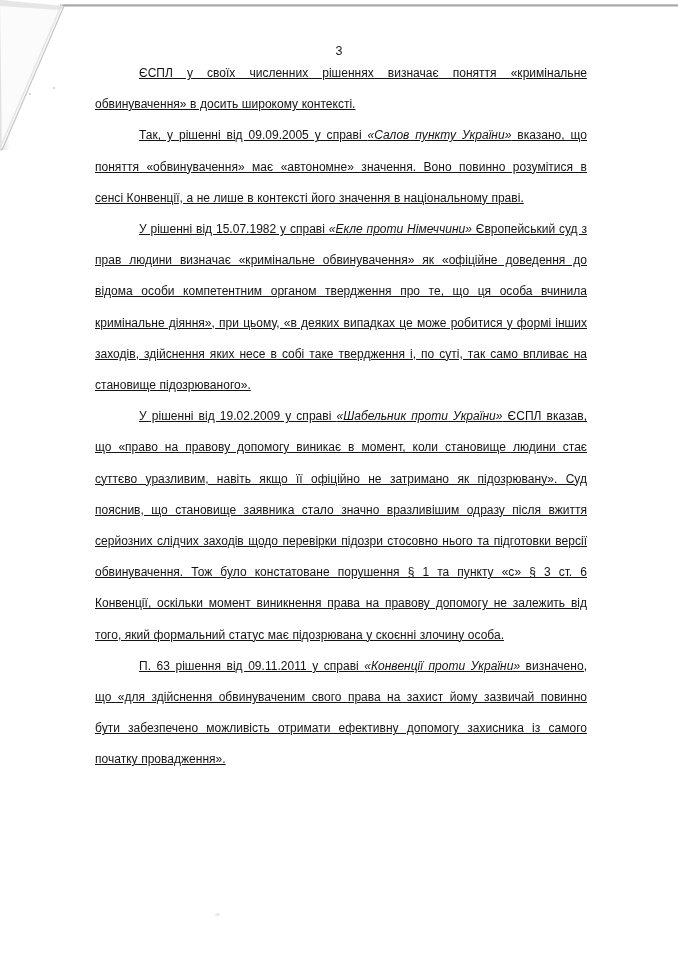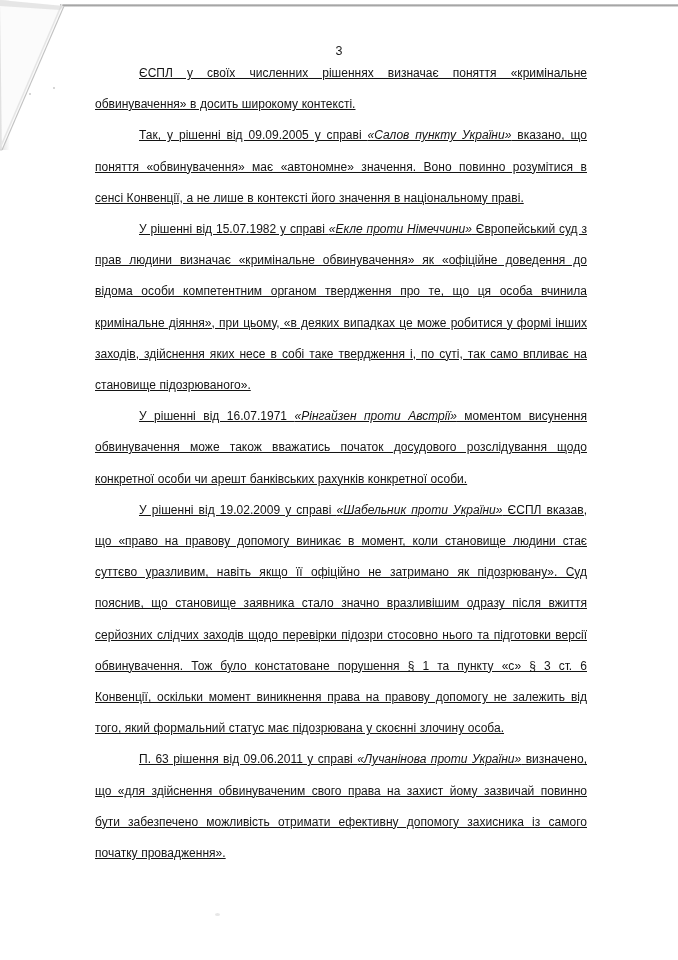--- a/index.html
+++ b/index.html
@@ -116,18 +116,17 @@
   <div class="scan-speck" style="left:53px; top:87px; width:2px; height:2px;"></div>
   <div class="scan-speck" style="left:29px; top:93px; width:2px; height:2px;"></div>
   <div class="scan-speck" style="left:215px; top:913px; width:5px; height:3px; opacity:.45;"></div>
 
   <div class="page-number">3</div>
 
   <div class="doc-body">
       <p class="para"><span>ЄСПЛ у своїх численних рішеннях визначає поняття «кримінальне обвинувачення» в досить широкому контексті.</span></p>
       <p class="para"><span>Так, у рішенні від 09.09.2005 у справі </span><em>«Салов пункту України»</em><span> вказано, що поняття «обвинувачення» має «автономне» значення. Воно повинно розумітися в сенсі Конвенції, а не лише в контексті його значення в національному праві.</span></p>
       <p class="para"><span>У рішенні від 15.07.1982 у справі </span><em>«Екле проти Німеччини»</em><span> Європейський суд з прав людини визначає «кримінальне обвинувачення» як «офіційне доведення до відома особи компетентним органом твердження про те, що ця особа вчинила кримінальне діяння», при цьому, «в деяких випадках це може робитися у формі інших заходів, здійснення яких несе в собі таке твердження і, по суті, так само впливає на становище підозрюваного».</span></p>
-      <p class="para"><span>У рішенні від 16.07.1971 </span><em>«Рінгайзен проти Австрії»</em><span> моментом висунення обвинувачення може також вважатись початок досудового розслідування щодо конкретної особи чи арешт банківських рахунків конкретної особи.</span></p>
       <p class="para"><span>У рішенні від 19.02.2009 у справі </span><em>«Шабельник проти України»</em><span> ЄСПЛ вказав, що «право на правову допомогу виникає в момент, коли становище людини стає суттєво уразливим, навіть якщо її офіційно не затримано як підозрювану». Суд пояснив, що становище заявника стало значно вразливішим одразу після вжиття серйозних слідчих заходів щодо перевірки підозри стосовно нього та підготовки версії обвинувачення. Тож було констатоване порушення § 1 та пункту «с» § 3 ст. 6 Конвенції, оскільки момент виникнення права на правову допомогу не залежить від того, який формальний статус має підозрювана у скоєнні злочину особа.</span></p>
-      <p class="para"><span>П. 63 рішення від 09.06.2011 у справі </span><em>«Лучанінова проти України»</em><span> визначено, що «для здійснення обвинуваченим свого права на захист йому зазвичай повинно бути забезпечено можливість отримати ефективну допомогу захисника із самого початку провадження».</span></p>
+      <p class="para"><span>П. 63 рішення від 09.11.2011 у справі </span><em>«Конвенції проти України»</em><span> визначено, що «для здійснення обвинуваченим свого права на захист йому зазвичай повинно бути забезпечено можливість отримати ефективну допомогу захисника із самого початку провадження».</span></p>
     </div>
 
 </div>
 
 </body></html>

